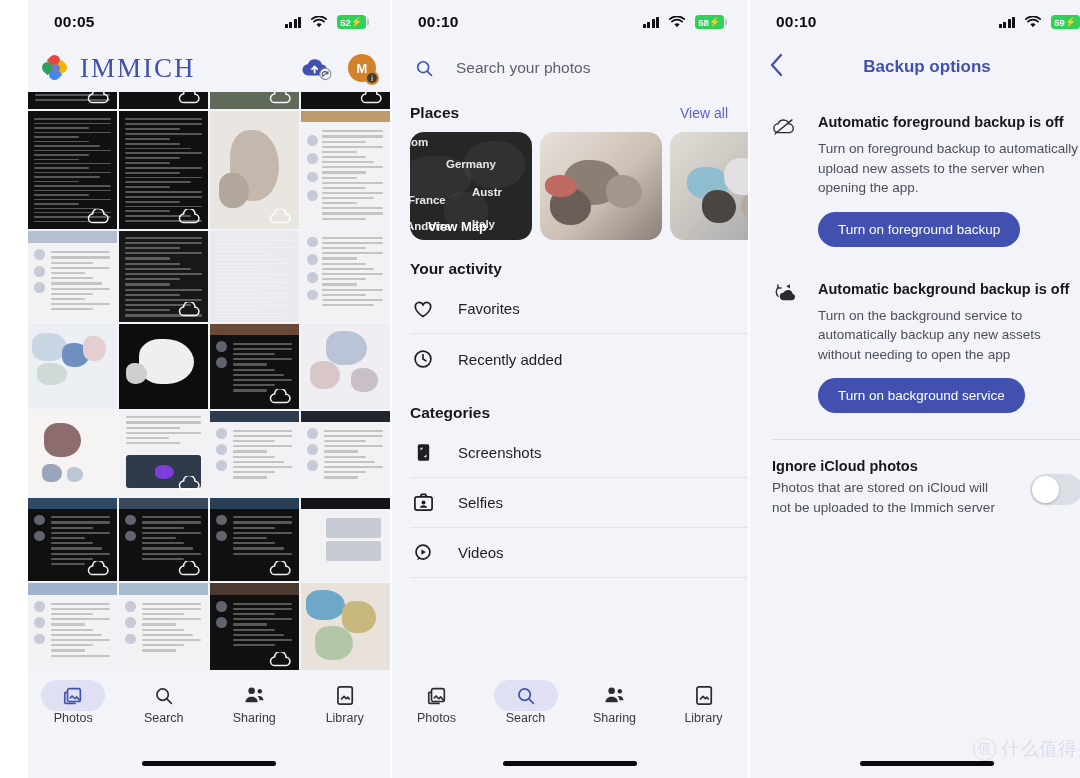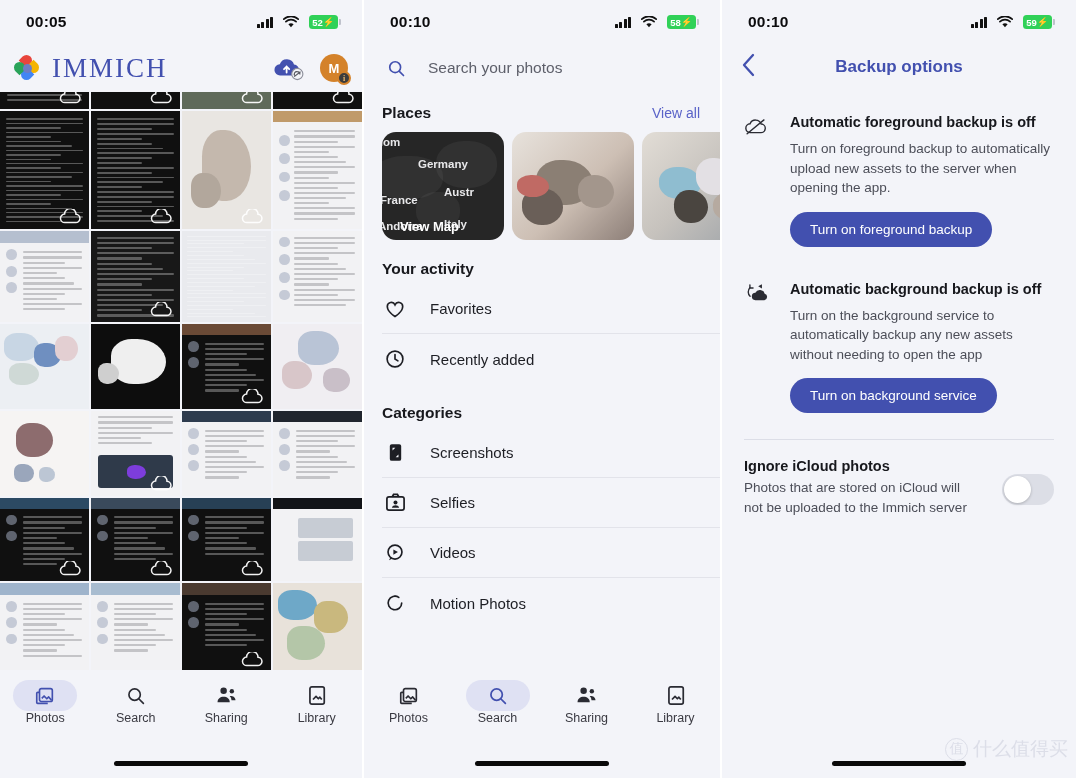--- a/index.html
+++ b/index.html
@@ -4,21 +4,21 @@
 <style>
   * { box-sizing: border-box; margin: 0; padding: 0; }
   html, body {
     width: 1080px; height: 778px;
     font-family: "Liberation Sans", sans-serif;
     background: #ffffff;
     overflow: hidden;
   }
   .screens {
     display: flex;
-    width: 1080px; height: 778px;
+    width: 1080px; height: 778px; padding-left: 28px;
   }
   .panel {
     position: relative;
     height: 778px;
     background: #f3f4f9;
     overflow: hidden;
     flex-shrink: 0;
   }
   .p1 { width: 362px; }
   .p2 { width: 360px; border-left: 2px solid #ffffff; border-right: 2px solid #ffffff; }
@@ -971,29 +971,20 @@
       <div class="lrow">
         <div class="ic">
             <svg width="22" height="22" viewBox="0 0 24 24" fill="none" stroke="#1d1e24" stroke-width="1.8">
               <circle cx="12" cy="11" r="7.6"></circle>
               <path d="M10.2 8.2l5 2.8-5 2.8z" fill="#1d1e24" stroke="none"></path>
               <path d="M7.2 16.6 5.4 20l3.4-1.6" fill="#1d1e24" stroke="none"></path>
             </svg>
           </div>
         <div class="lbl">Videos</div>
       </div>
-      <div class="lrow last">
-        <div class="ic">
-            <svg width="22" height="22" viewBox="0 0 24 24" fill="none" stroke="#1d1e24" stroke-width="1.8" stroke-linecap="round">
-              <path d="M19.3 12a7.4 7.4 0 1 1-3.2-6.1"></path>
-              <path d="M12 4.6v0"></path>
-            </svg>
-          </div>
-        <div class="lbl">Motion Photos</div>
-      </div>
     </div>
 
     <div class="bottomnav">
       <div class="navrow">
         <div class="navitem">
           <div class="navpill">
             <svg width="22" height="22" viewBox="0 0 24 24" fill="none" stroke="#2a2b33" stroke-width="1.8">
                 <rect x="6" y="4" width="14" height="14" rx="2"></rect>
                 <path d="M6 8H4a1 1 0 0 0-1 1v10a1 1 0 0 0 1 1h11"></path>
                 <path d="M8.5 14.5 11 12l3 3 2-2 3 3.5" stroke-linejoin="round"></path>

